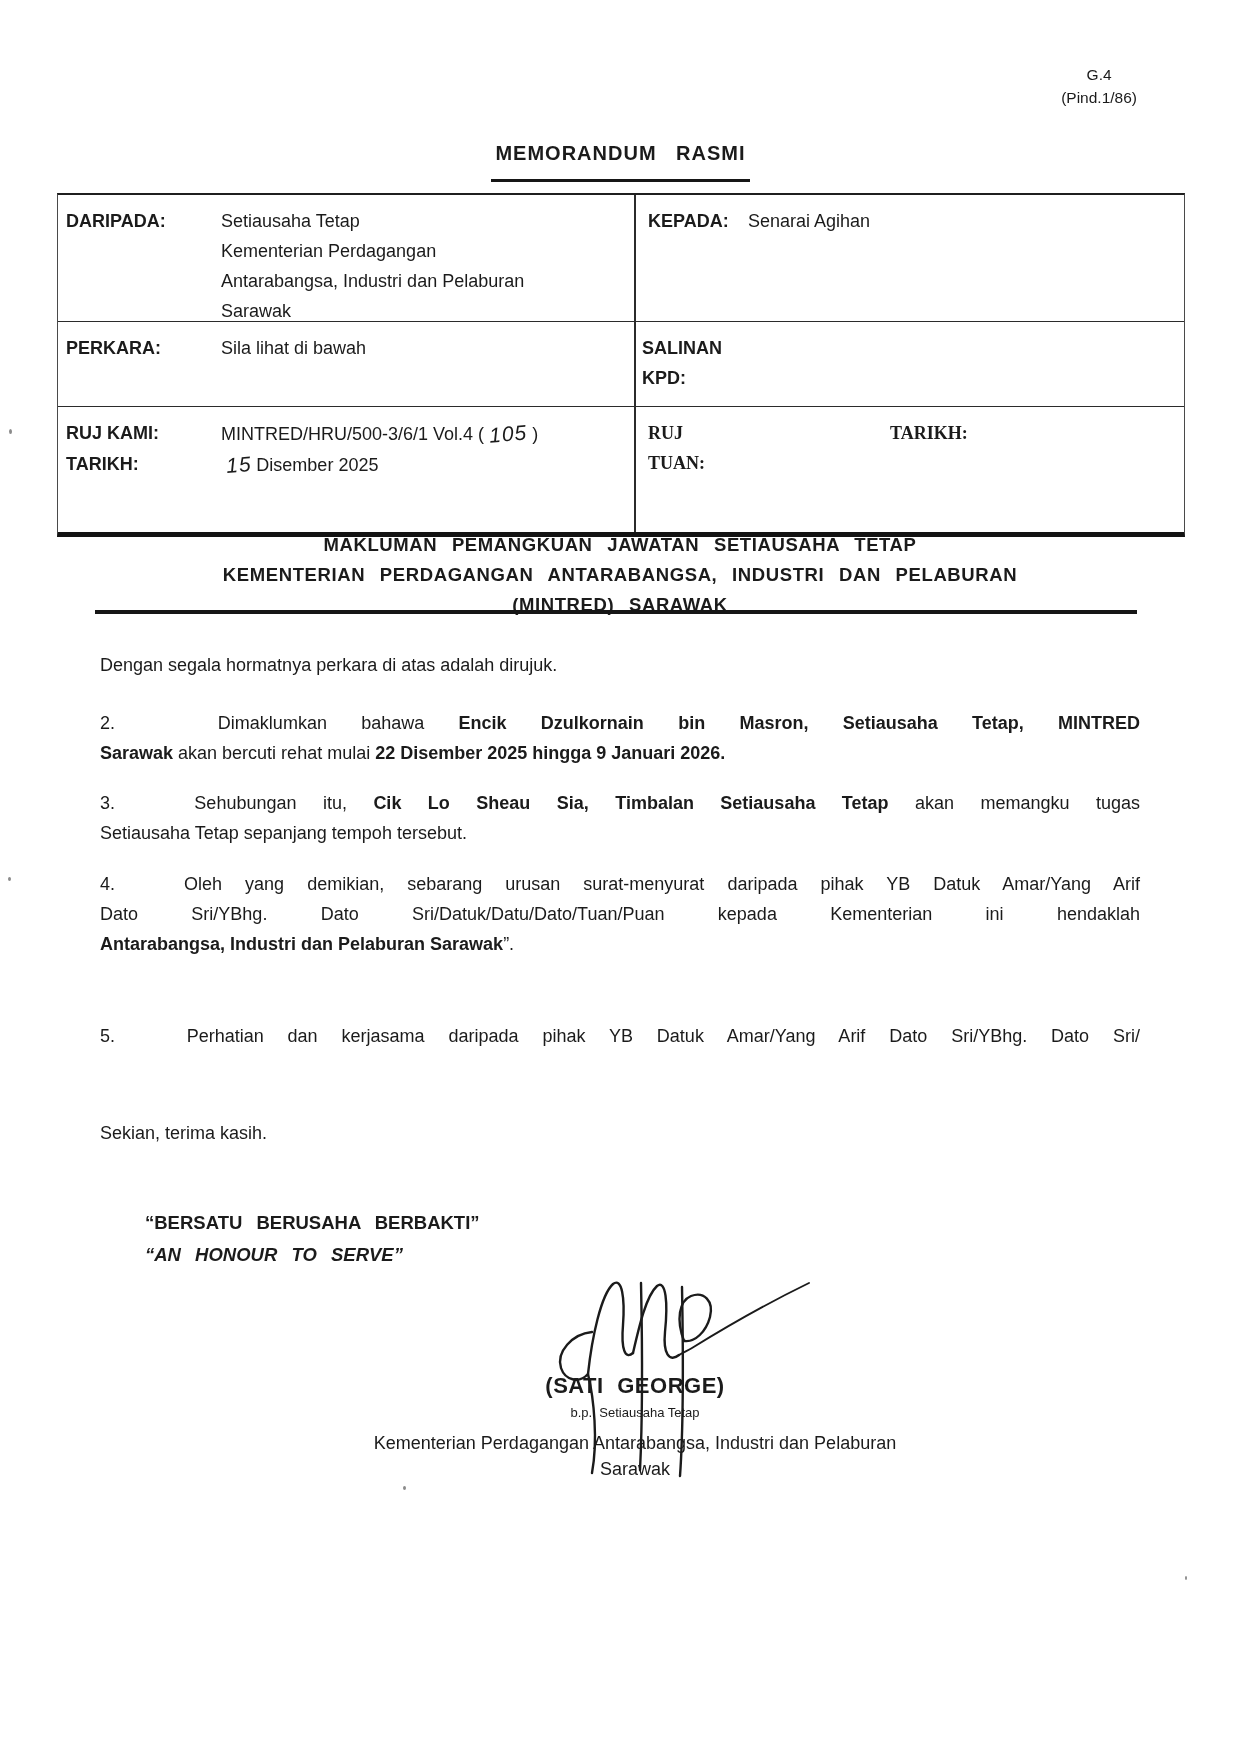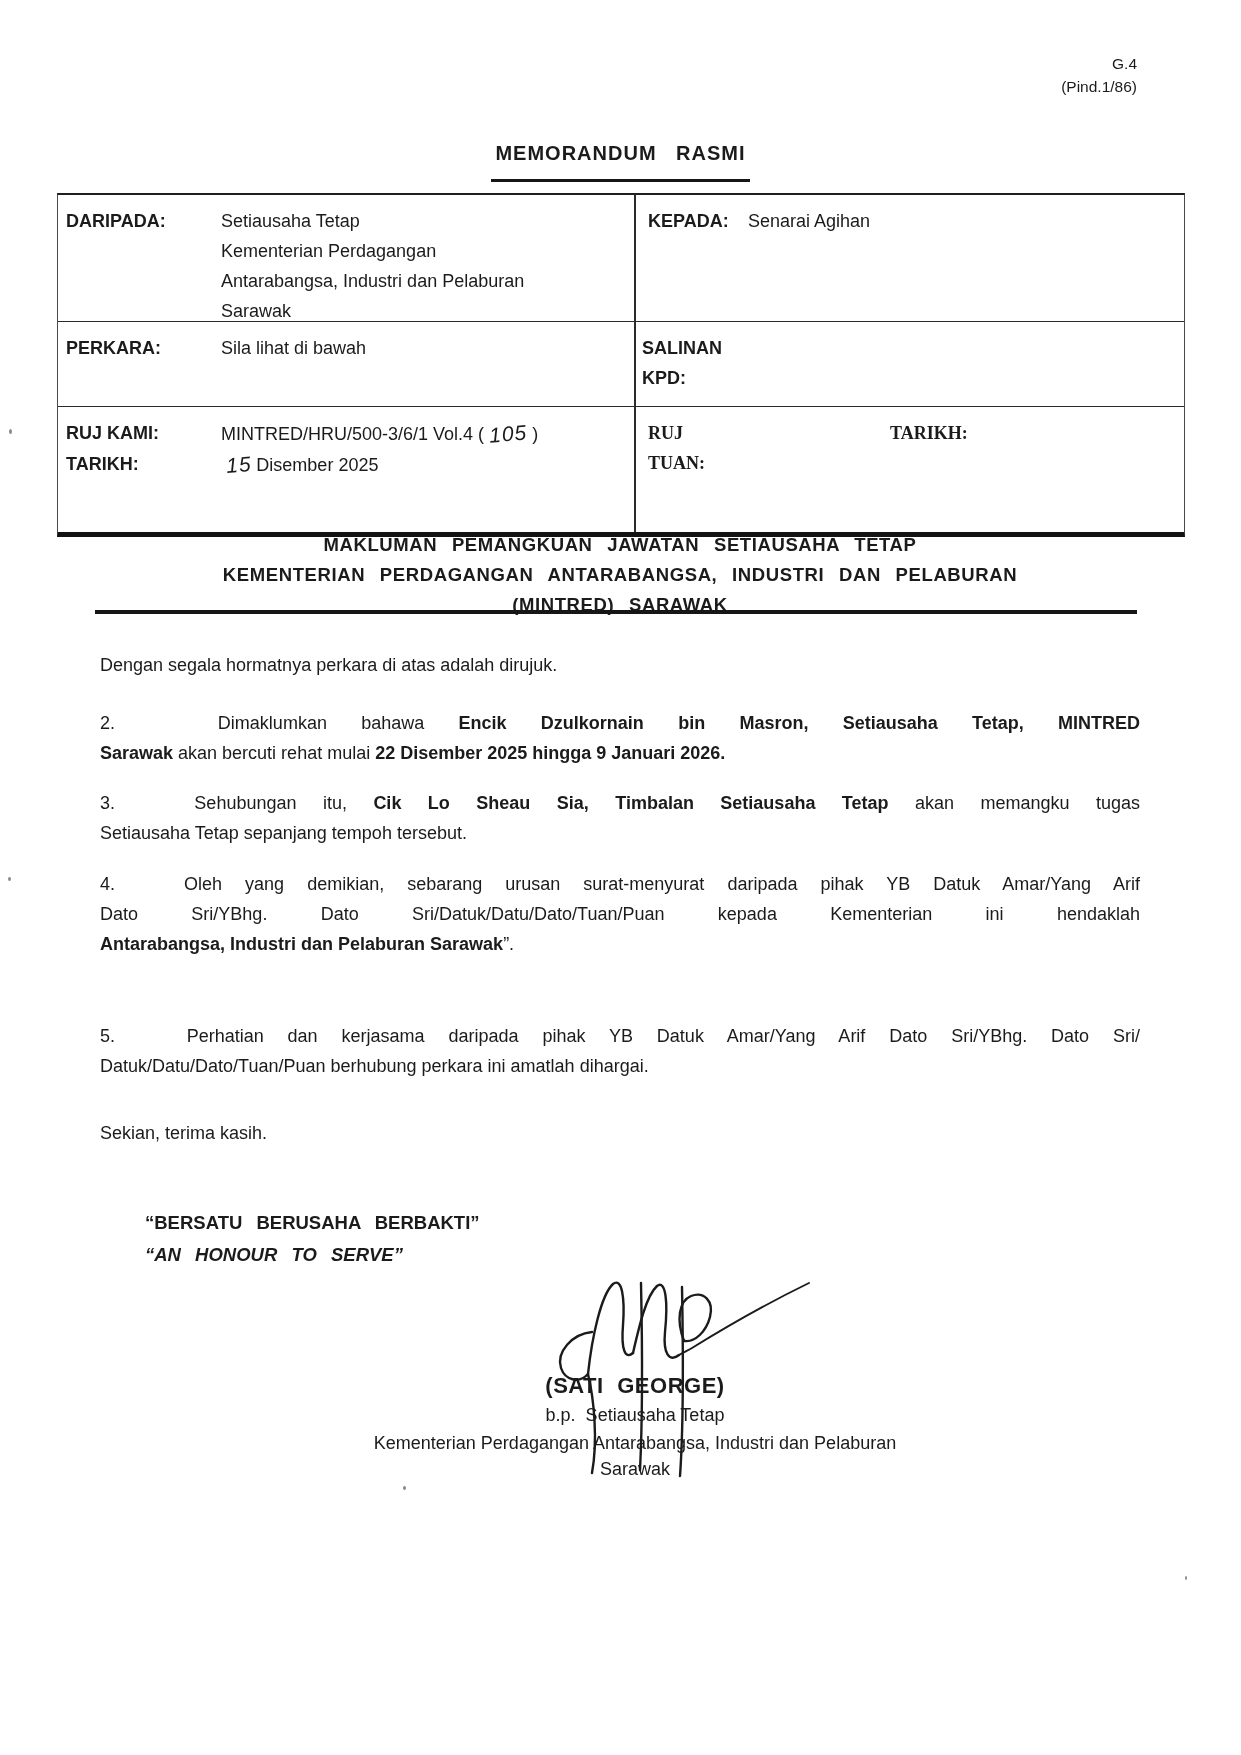--- a/index.html
+++ b/index.html
@@ -2,21 +2,21 @@
 <html><head>
 <meta charset="utf-8">
 <style>
   html,body { margin:0; padding:0; background:#e8e8e8; }
   .page {
     position:relative; width:1241px; height:1755px; margin:0 auto;
     background:#ffffff; overflow:hidden;
     font-family:"Liberation Sans", sans-serif; color:#1b1b1b;
   }
   
-  .corner { position:absolute; top:52px; right:104px; text-align:right;
+  .corner { position:absolute; top:63px; right:104px; text-align:center;
             font-size:15.5px; line-height:23px; }
   
   .title-wrap { position:absolute; top:142px; left:0; width:100%; text-align:center; }
   .title-wrap span {
     font-size:20px; font-weight:bold; letter-spacing:1px; word-spacing:13px;
     border-bottom:3px solid #161616; padding:0 4px 14px 4px; display:inline-block;
   }
   
   .memo-table {
     position:absolute; left:57px; top:193px; width:1128px; height:344px;
@@ -48,21 +48,21 @@
   #p1 { top:650px; } #p2 { top:708px; } #p3 { top:788px; }
   #p4 { top:869px; } #p5 { top:1021px; } #p6 { top:1118px; }
   
   .motto { position:absolute; left:145px; top:1207px; width:1000px; text-align:left;
            font-weight:bold; font-size:18.5px; line-height:32px; word-spacing:9px; }
   .motto .it { font-style:italic; }
   
   .sig-svg { position:absolute; left:440px; top:1258px; }
   .signoff { position:absolute; left:115px; width:1040px; text-align:center; }
   #so-name { top:1373px; font-size:22px; font-weight:bold; letter-spacing:0.5px; word-spacing:7px; }
-  #so-per  { top:1405px; font-size:18px; }
+  #so-per  { top:1405px; font-size:13px; }
   #so-org  { top:1433px; font-size:18px; }
   #so-org2 { top:1459px; font-size:18px; }
   
   .speck { position:absolute; background:#8b8b8b; border-radius:50%; }
 </style>
 </head>
 <body>
 
 <div class="page">
 
@@ -133,21 +133,20 @@
   </div>
 
   <div class="para" id="p4">
     <div class="jline">4.&nbsp;&nbsp; Oleh yang demikian, sebarang urusan surat-menyurat daripada pihak YB Datuk Amar/Yang Arif</div>
     <div class="jline">Dato Sri/YBhg. Dato Sri/Datuk/Datu/Dato/Tuan/Puan kepada Kementerian ini hendaklah</div>
     <div class="lline"><span class="b">Antarabangsa, Industri dan Pelaburan Sarawak</span><span>”.</span></div>
   </div>
 
   <div class="para" id="p5">
     <div class="jline">5.&nbsp;&nbsp; Perhatian dan kerjasama daripada pihak YB Datuk Amar/Yang Arif Dato Sri/YBhg. Dato Sri/</div>
-    <div class="lline">Datuk/Datu/Dato/Tuan/Puan berhubung perkara ini amatlah dihargai.</div>
   </div>
 
   <div class="para" id="p6">
     <div class="lline">Sekian, terima kasih.</div>
   </div>
 
   <div class="motto">
     <div>“BERSATU BERUSAHA BERBAKTI”</div>
     <div class="it">“AN HONOUR TO SERVE”</div>
   </div>

